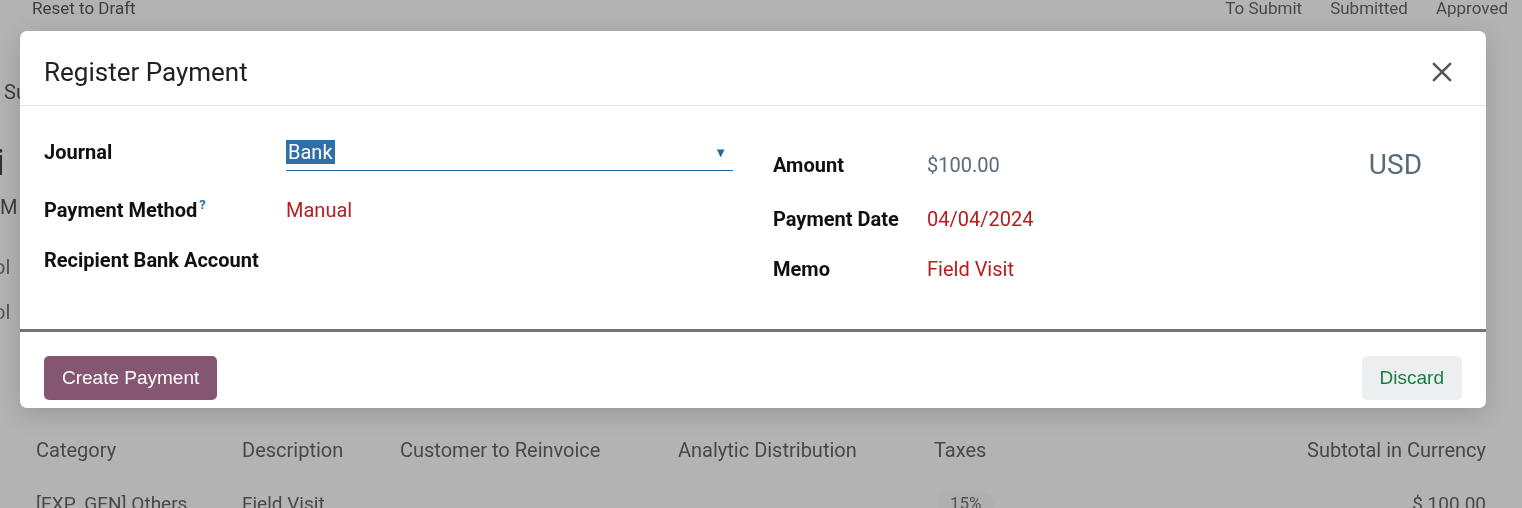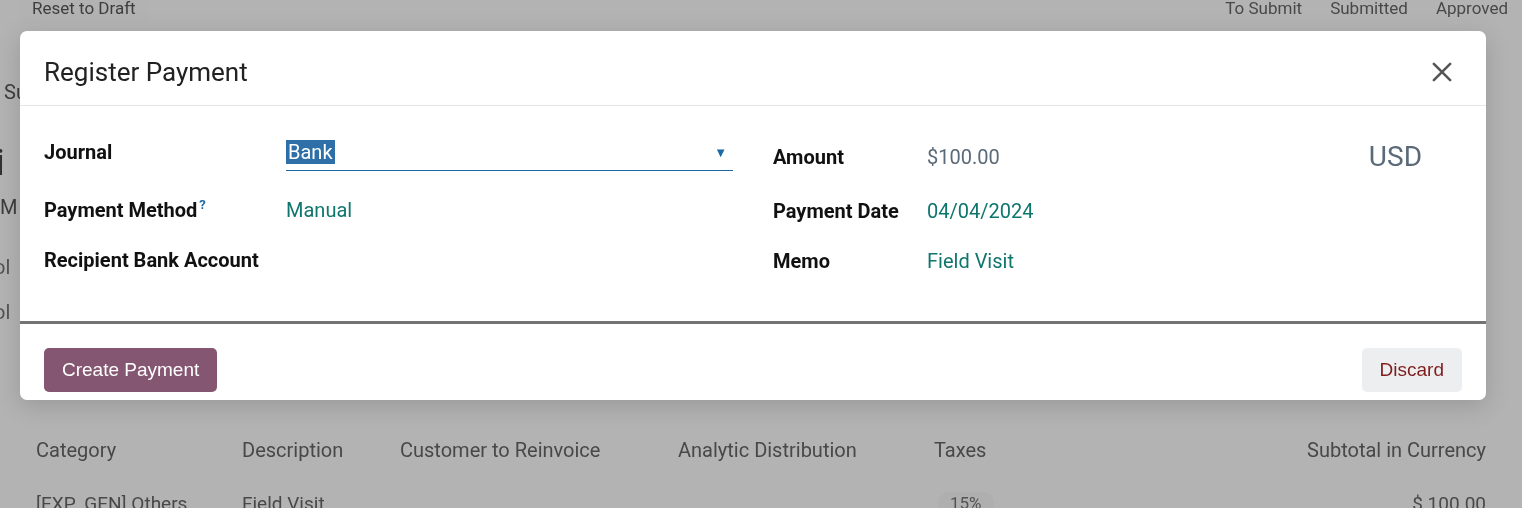--- a/index.html
+++ b/index.html
@@ -138,21 +138,21 @@
     }
     .help-q {
       color: #1f6aa5;
       font-size: 13px;
       vertical-align: super;
       margin-left: 2px;
       cursor: pointer;
     }
     .field-value {
       font-size: 20px;
-      color: #0f766e;
+      color: #b91c1c;
       flex: 1;
     }
     .select-wrap {
       flex: 1;
       position: relative;
       border-bottom: 1.5px solid #1b6aa3;
       padding-bottom: 6px;
       display: flex;
       align-items: center;
     }
@@ -168,42 +168,42 @@
       font-size: 13px;
       padding-right: 6px;
     }
     .amount-row .field-value { color: #5a6a78; }
     .currency {
       margin-left: auto;
       padding-right: 40px;
       font-size: 28px;
       color: #5a6a78;
     }
-    .amount-row { align-items:center; }
+    .amount-row { align-items:center;margin-top:8px; }
     .modal-footer {
       border-top: 3px solid #737373;
       padding: 24px 24px 8px 24px;
       display: flex;
       gap: 10px;
       justify-content: space-between;
     }
     .btn {
       border: none;
       border-radius: 5px;
       padding: 11px 18px;
       font-size: 19px;
       cursor: pointer;
     }
     .btn-primary {
       background: #845671;
       color: #fff;
     }
     .btn-default {
       background: #eceef0;
-      color: #7f1d1d;
+      color: #15803d;
     }
   </style>
 </head>
 <body>
 
 <div class="backdrop">
   <div class="bg-reset-btn">Reset to Draft</div>
   <div class="bg-statusbar">
     <span>To Submit</span>
     <span>Submitted</span>

